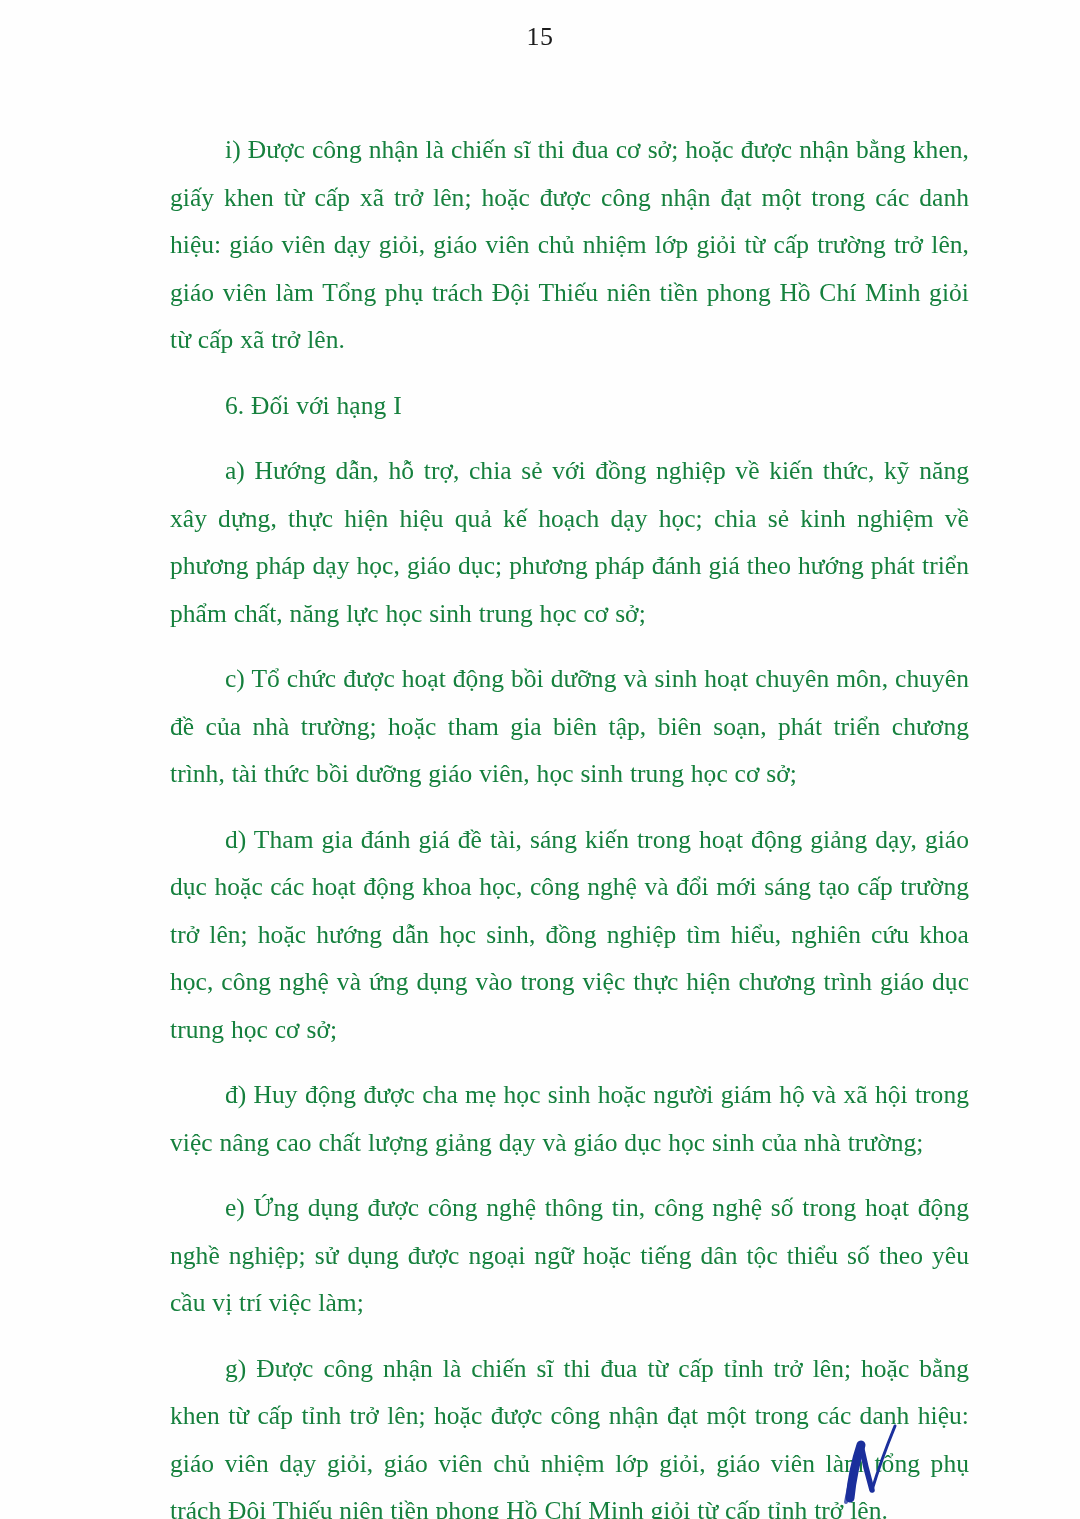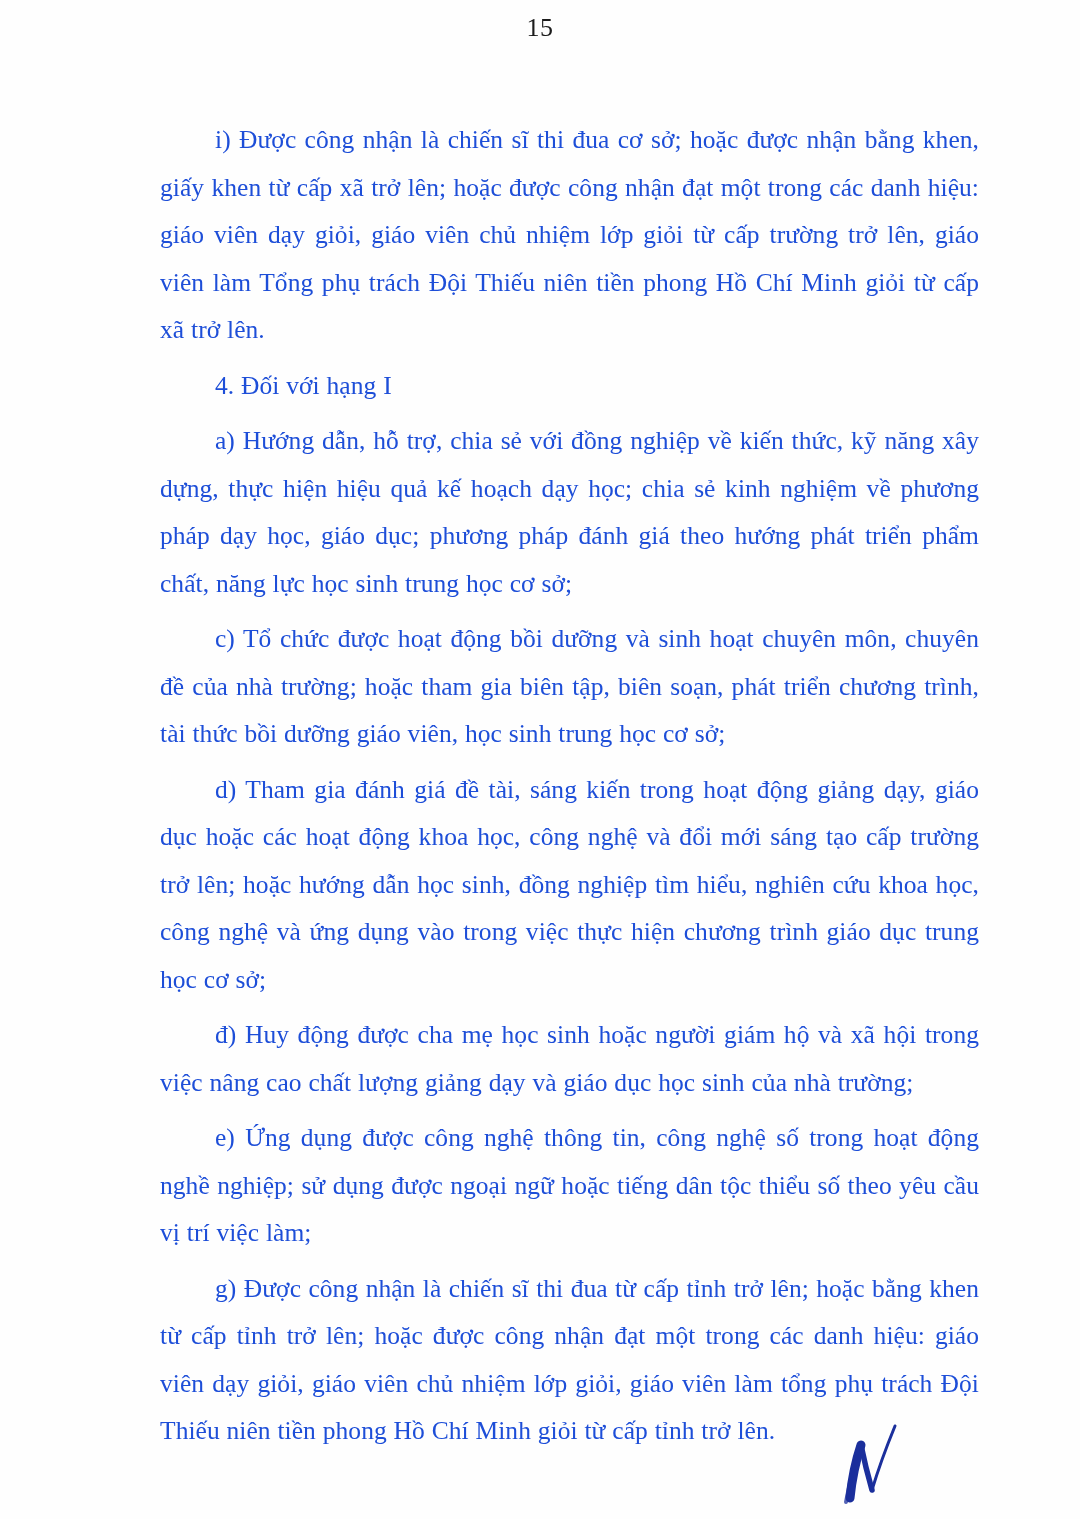--- a/index.html
+++ b/index.html
@@ -16,47 +16,47 @@
     background: #fefefe;
     margin: 0 auto;
     overflow: hidden;
     font-family: "Liberation Serif", "DejaVu Serif", serif;
     color: #1a1a1a;
   }
 
   
   .page-number {
     position: absolute;
-    top: 15px;
+    top: 24px;
     left: 0;
     width: 1080px;
     text-align: center;
     font-size: 26px;
     line-height: 1;
     letter-spacing: 0.5px;
     color: #1c1c1c;
   }
 
   
   .body-block {
     position: absolute;
     left: 152px;
     top: 108px;
     width: 835px;
   }
 
   p.para {
-    margin: 8px;
+    margin: 18px;
     padding: 0;
     font-size: 25.5px;
     line-height: 47.5px;
     text-align: justify;
     text-justify: inter-word;
     text-indent: 55px;
-    color: #1d4ed8;
+    color: #15803d;
     letter-spacing: 0.05px;
     word-spacing: 0.4px;
     font-family: Liberation Serif, serif;
   }
 
   p.para.last-line-left {
     text-align-last: left;
   }
 
   
@@ -76,21 +76,21 @@
 <body>
 
 <div class="page">
 
   <div class="page-number">15</div>
 
   <div class="body-block">
 
     <p class="para last-line-left">i) Được công nhận là chiến sĩ thi đua cơ sở; hoặc được nhận bằng khen, giấy khen từ cấp xã trở lên; hoặc được công nhận đạt một trong các danh hiệu: giáo viên dạy giỏi, giáo viên chủ nhiệm lớp giỏi từ cấp trường trở lên, giáo viên làm Tổng phụ trách Đội Thiếu niên tiền phong Hồ Chí Minh giỏi từ cấp xã trở lên.</p>
 
-    <p class="para last-line-left">4. Đối với hạng I</p>
+    <p class="para last-line-left">6. Đối với hạng I</p>
 
     <p class="para last-line-left">a) Hướng dẫn, hỗ trợ, chia sẻ với đồng nghiệp về kiến thức, kỹ năng xây dựng, thực hiện hiệu quả kế hoạch dạy học; chia sẻ kinh nghiệm về phương pháp dạy học, giáo dục; phương pháp đánh giá theo hướng phát triển phẩm chất, năng lực học sinh trung học cơ sở;</p>
 
 
     <p class="para last-line-left">c) Tổ chức được hoạt động bồi dưỡng và sinh hoạt chuyên môn, chuyên đề của nhà trường; hoặc tham gia biên tập, biên soạn, phát triển chương trình, tài thức bồi dưỡng giáo viên, học sinh trung học cơ sở;</p>
 
     <p class="para last-line-left">d) Tham gia đánh giá đề tài, sáng kiến trong hoạt động giảng dạy, giáo dục hoặc các hoạt động khoa học, công nghệ và đổi mới sáng tạo cấp trường trở lên; hoặc hướng dẫn học sinh, đồng nghiệp tìm hiểu, nghiên cứu khoa học, công nghệ và ứng dụng vào trong việc thực hiện chương trình giáo dục trung học cơ sở;</p>
 
     <p class="para last-line-left">đ) Huy động được cha mẹ học sinh hoặc người giám hộ và xã hội trong việc nâng cao chất lượng giảng dạy và giáo dục học sinh của nhà trường;</p>
 

